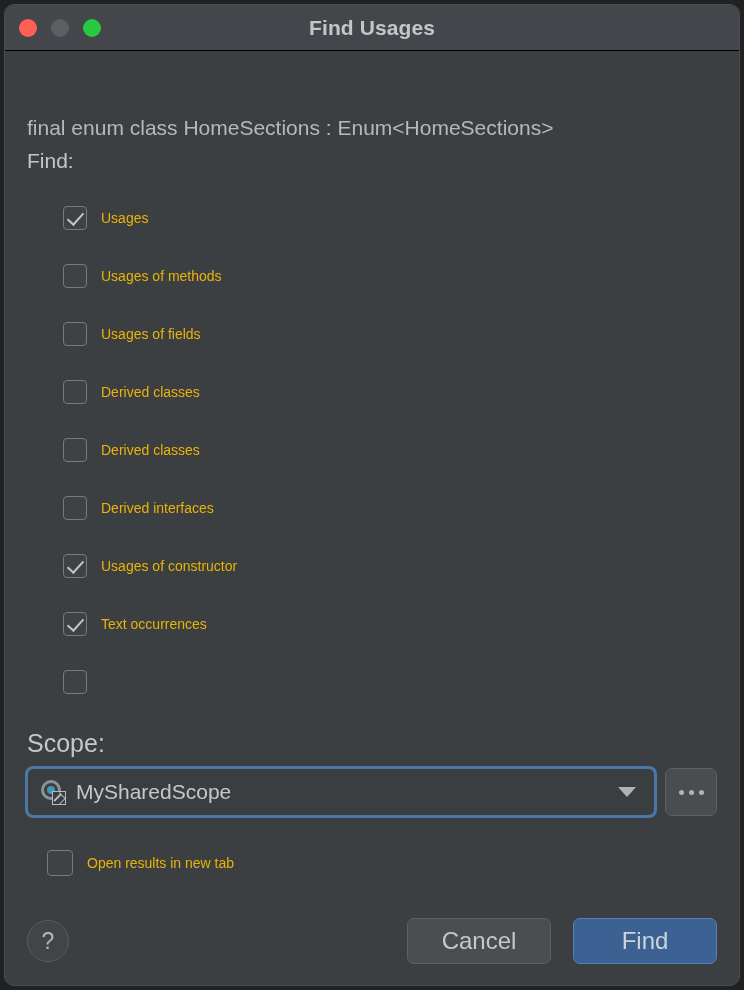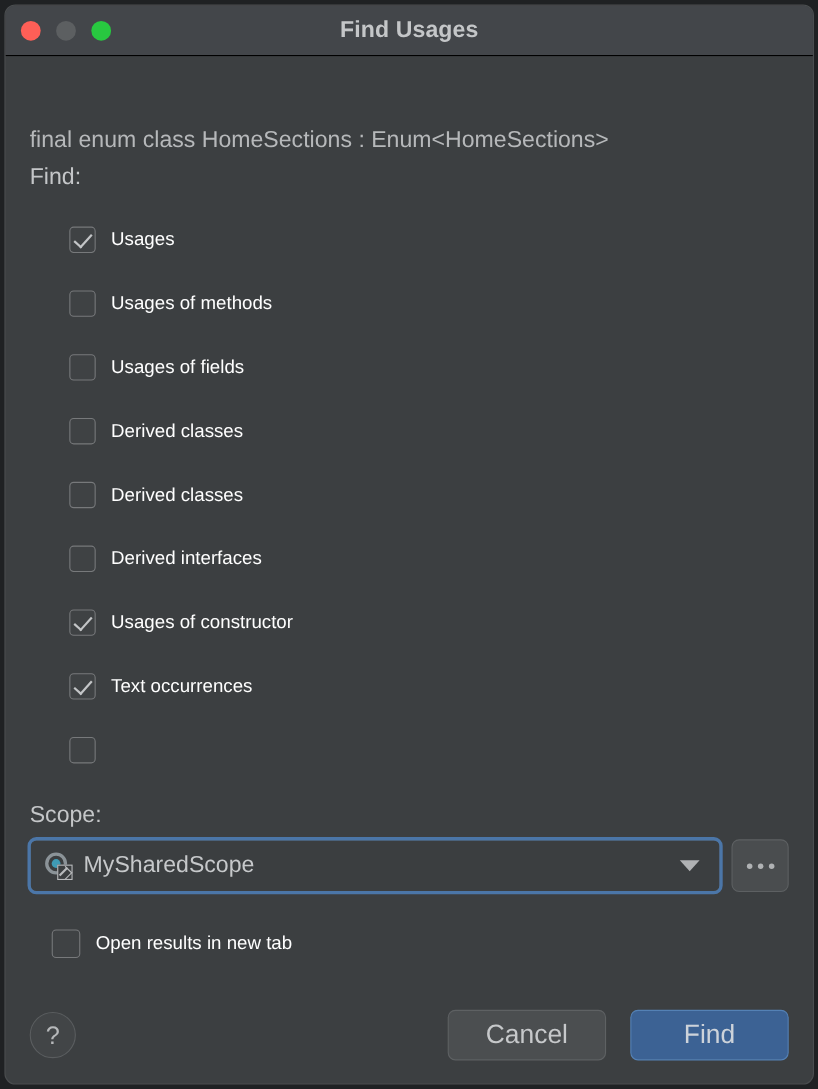--- a/index.html
+++ b/index.html
@@ -121,28 +121,28 @@
     left: 7px;
     top: 2px;
     width: 7px;
     height: 14px;
     border: solid #c3c5c7;
     border-width: 0 2.6px 2.6px 0;
     transform: rotate(42deg);
   }
 
   .cb-label {
-    font-size: 17px;
-    color: #ffffff;
+    font-size: 14px;
+    color: #eab308;
     white-space: nowrap;
   }
 
   
   .scope-label {
-    font-size: 21px;
+    font-size: 25px;
     color: #c4c6c8;
     margin-top: 18px;
   }
 
   #scope-row {
     margin-top: 10px;
     display: flex;
     align-items: center;
     gap: 10px;
   }

